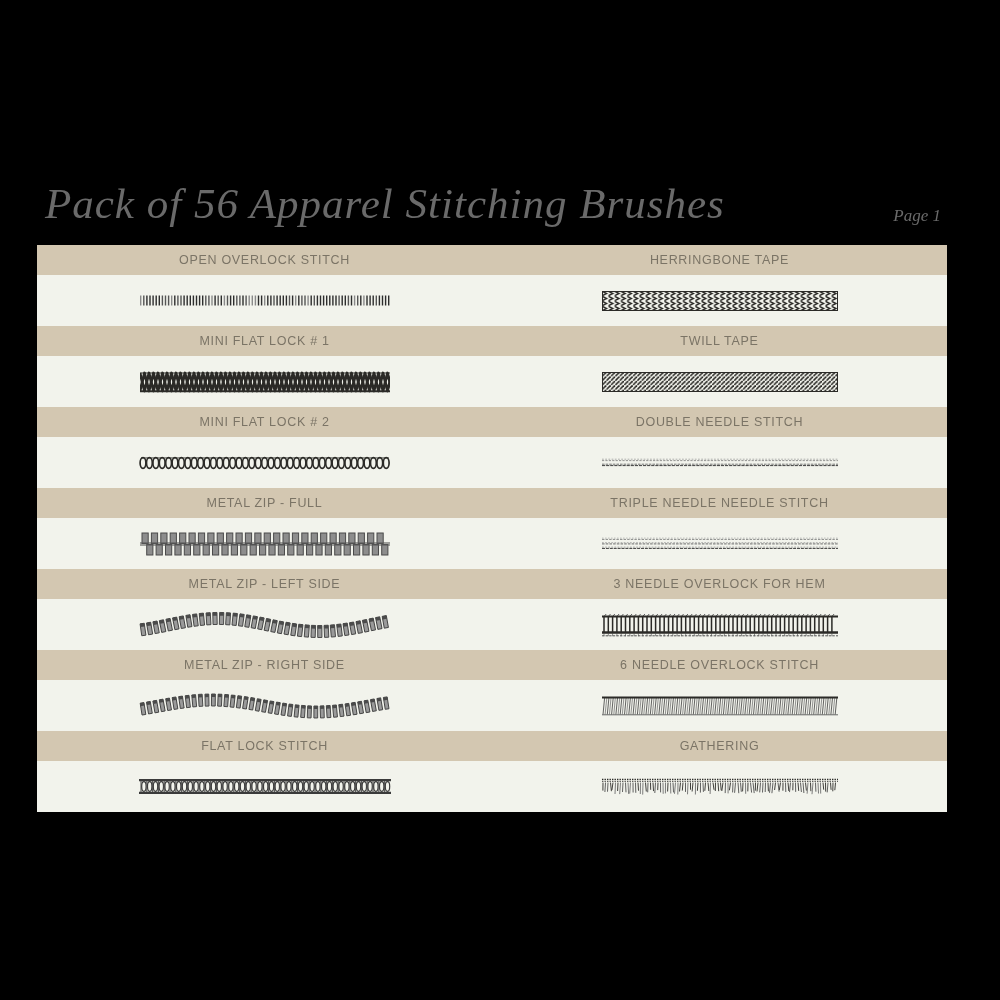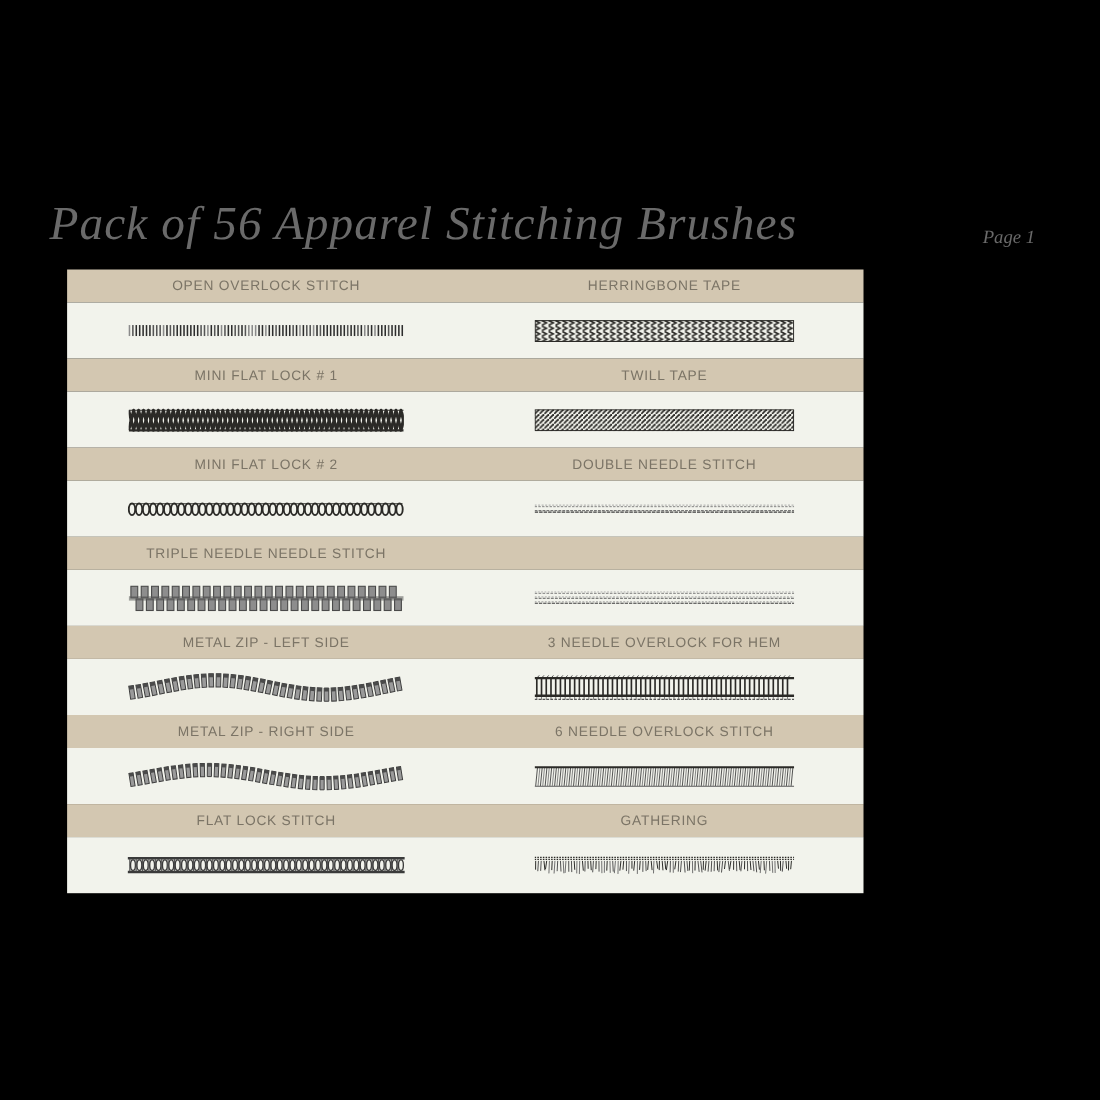--- a/index.html
+++ b/index.html
@@ -29,21 +29,21 @@
     position:absolute;
     right:14px;bottom:10px;
     font-family:"Liberation Serif", serif;
     font-style:italic;
     font-size:17px;
     color:var(--title-col,#6a6a6a);
     margin-top:33px;
   }
   .brush-table{
     position:absolute;
-    top:245px;left:61px;width:724px;
+    top:245px;left:37px;width:910px;
   }
   .hdr{
     height:30px;
     background:var(--band-col,#d3c7b1);
     display:flex;
   }
   .hcell{
     width:50%;
     display:flex;align-items:center;justify-content:center;
     font-size:12.5px;
@@ -273,20 +273,21 @@
               <line x1="0" y1="6.2" x2="236" y2="6.2" stroke="#666" stroke-width="0.9" stroke-dasharray="2.6 1"></line>
               <line x1="0" y1="7.6" x2="236" y2="7.6" stroke="#3e3e3e" stroke-width="1" stroke-dasharray="3.2 0.9"></line>
             </svg>
           </span>
         </div>
     </div>
   </div>
 
   <div class="row">
     <div class="hdr">
+      <div class="hcell">METAL ZIP - FULL</div>
       <div class="hcell">TRIPLE NEEDLE NEEDLE STITCH</div>
     </div>
     <div class="bod">
       <div class="pcell">
           <span class="pat">
             <svg width="250" height="26" viewBox="0 0 250 26" xmlns="http://www.w3.org/2000/svg">
               <rect x="2.0" y="2" width="6.2" height="10.5" fill="#8d8d8d" stroke="#4a4a4a" stroke-width="1"></rect>
               <rect x="11.4" y="2" width="6.2" height="10.5" fill="#8d8d8d" stroke="#4a4a4a" stroke-width="1"></rect>
               <rect x="20.8" y="2" width="6.2" height="10.5" fill="#8d8d8d" stroke="#4a4a4a" stroke-width="1"></rect>
               <rect x="30.2" y="2" width="6.2" height="10.5" fill="#8d8d8d" stroke="#4a4a4a" stroke-width="1"></rect>

